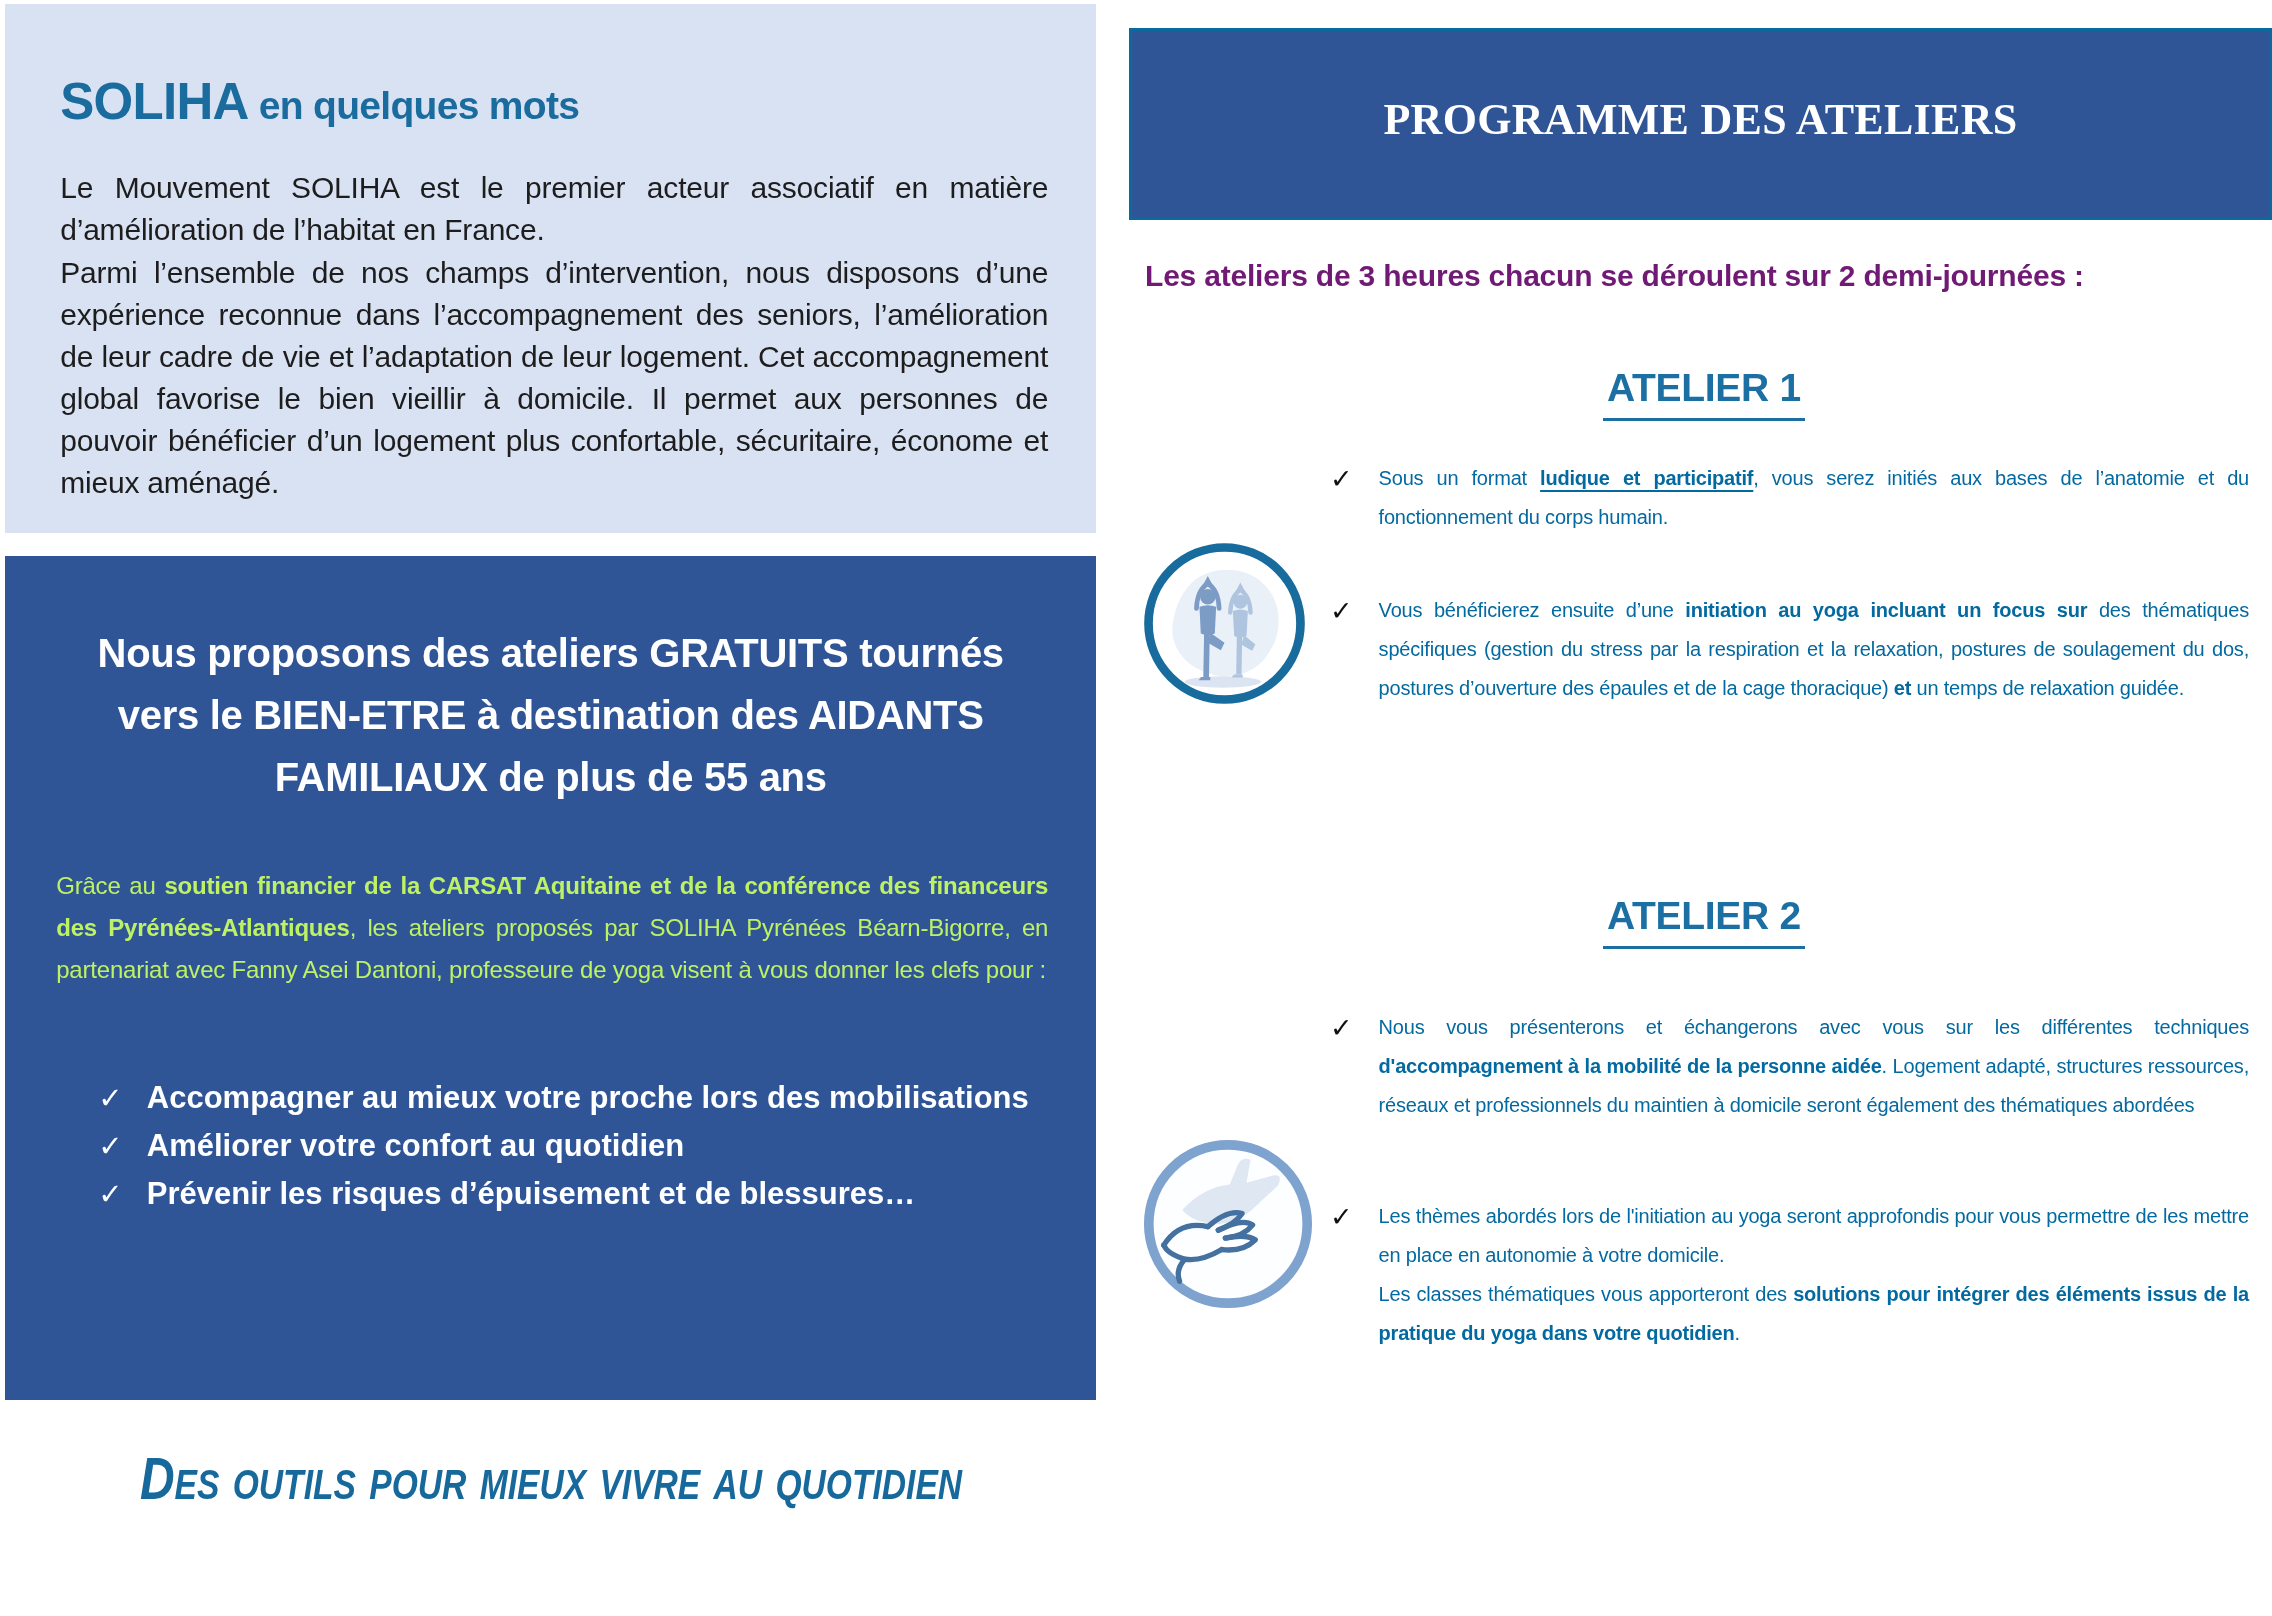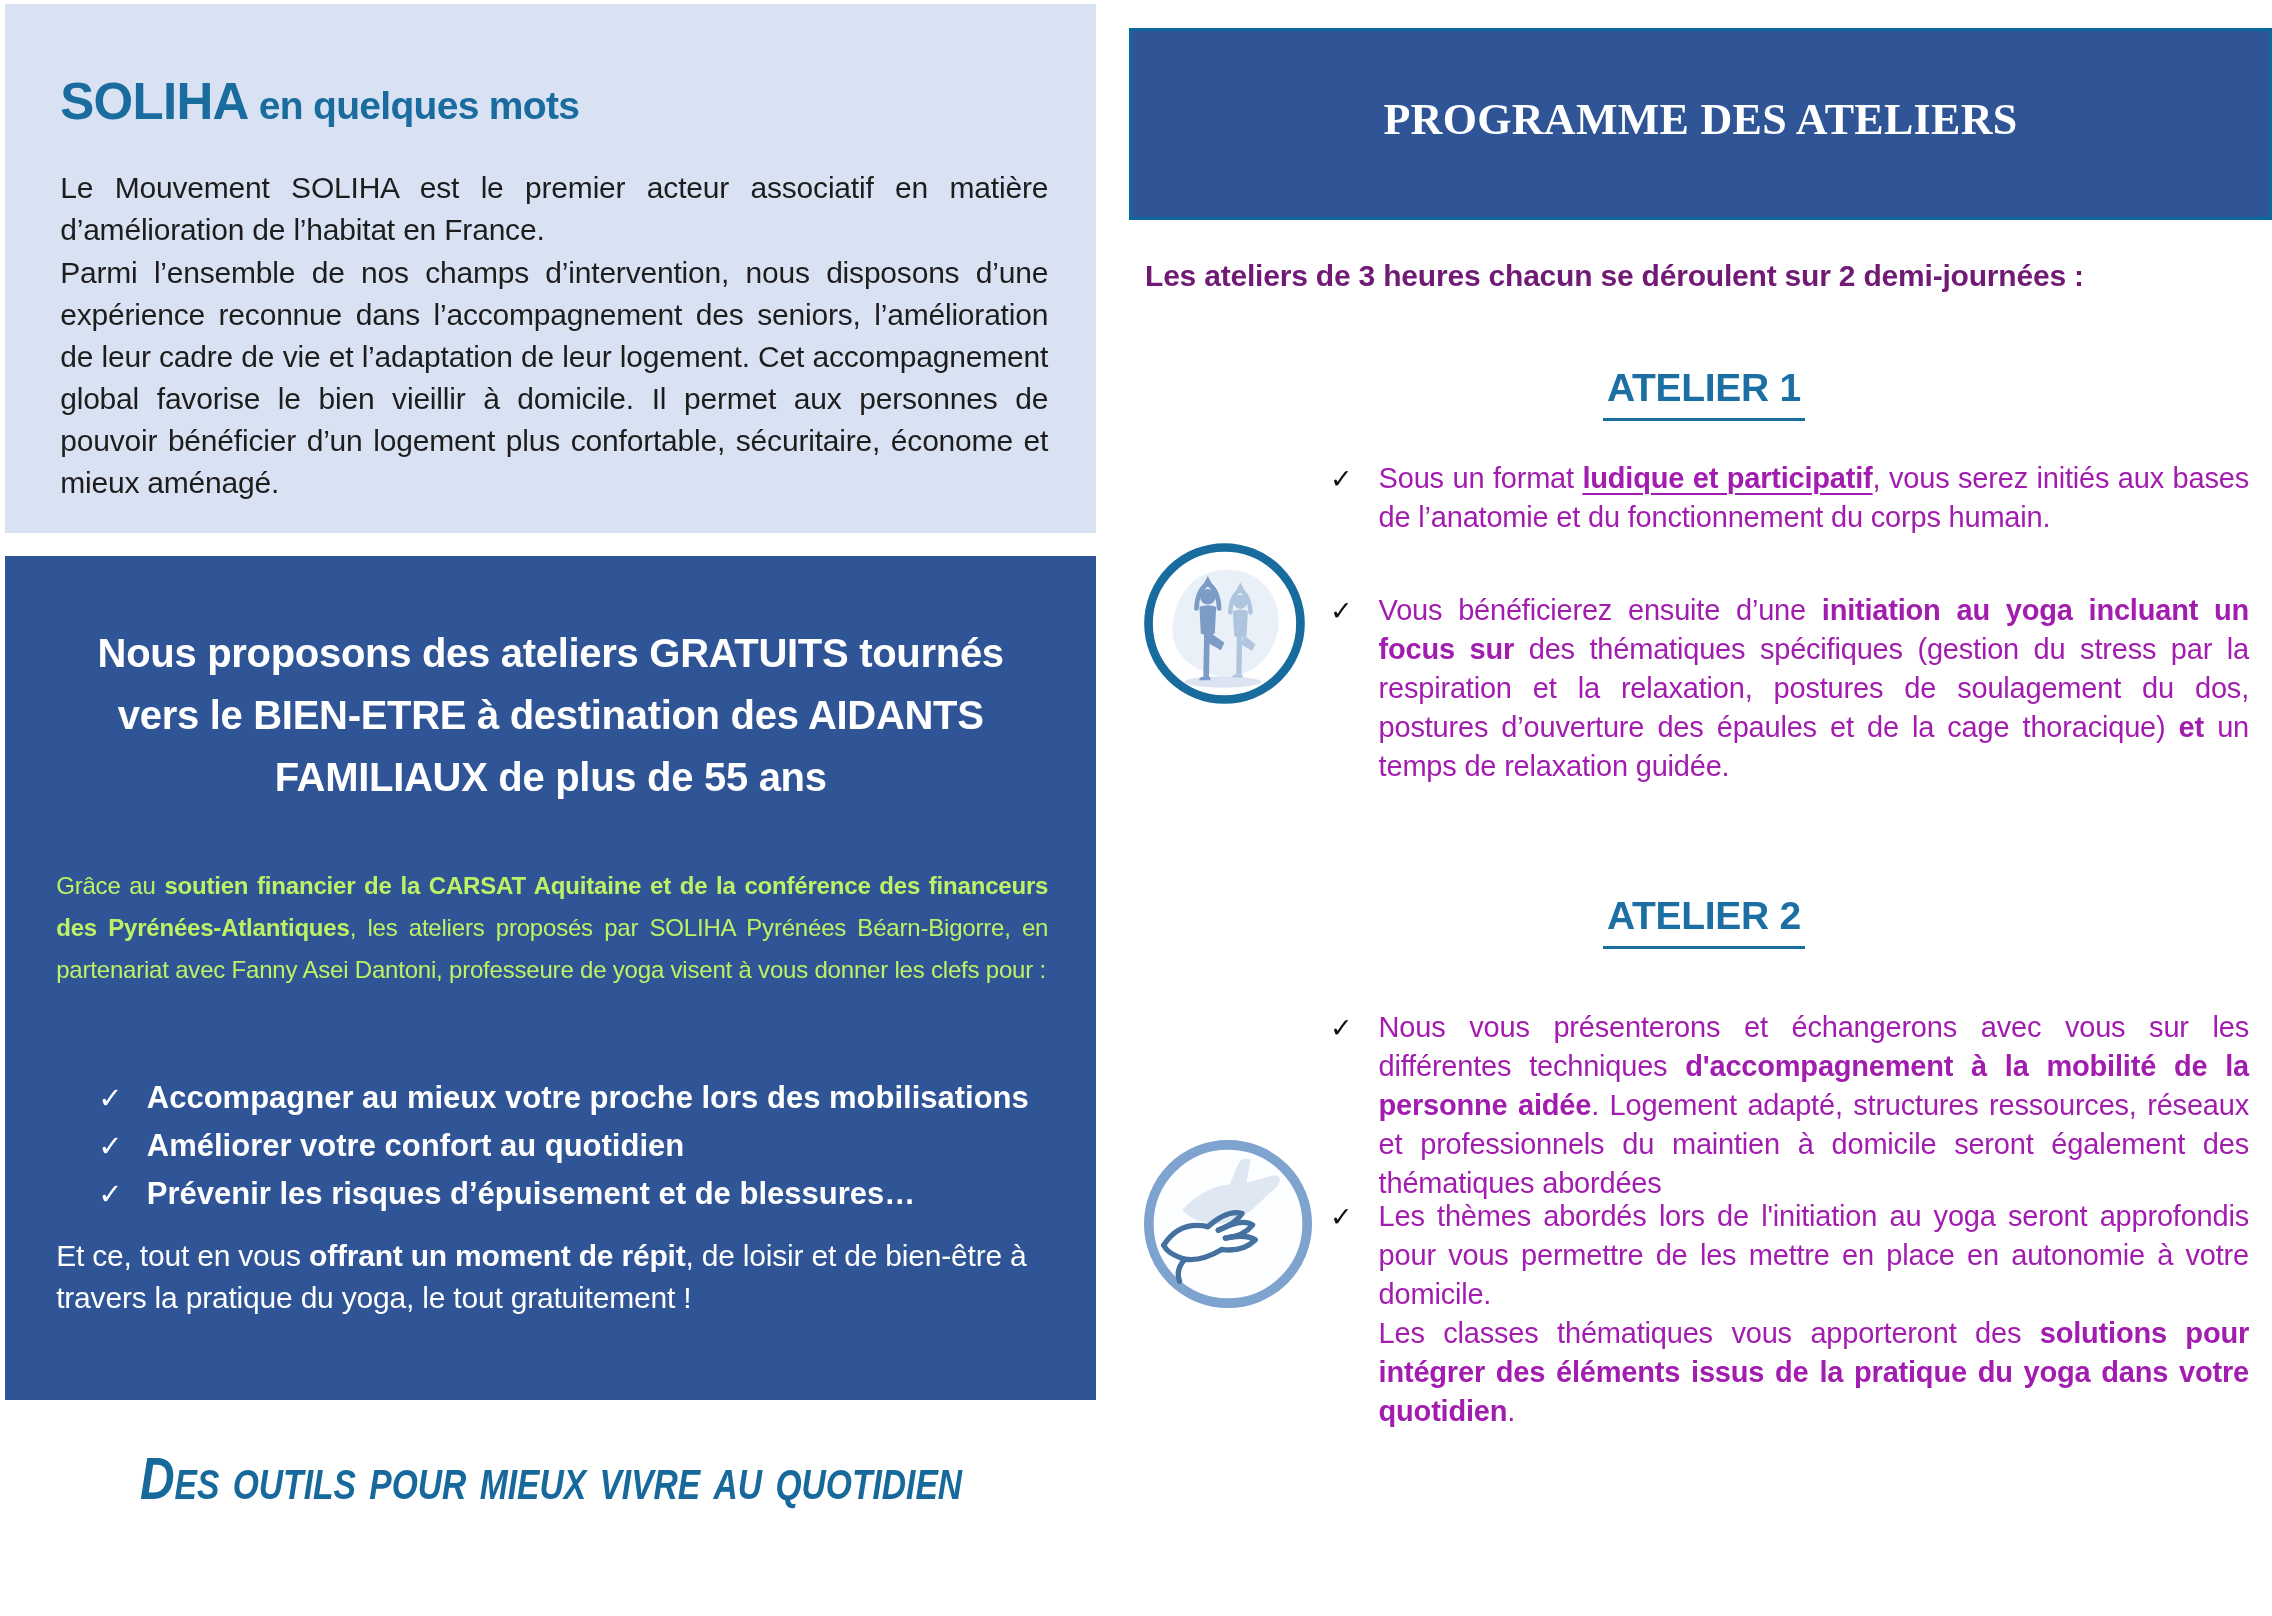--- a/index.html
+++ b/index.html
@@ -49,22 +49,22 @@
            color:#701a75;letter-spacing:-0.2px;}
 
   .atelier-title-row{left:1136px;width:1136px;text-align:center;}
   .atelier-title{display:inline-block;color:#1C6FA3;font-weight:700;font-size:39px;
            letter-spacing:-0.3px;border-bottom:3.9px solid #1C6FA3;padding:0 3.9px 7.8px 3.9px;}
   .atelier-1-title-row{top:366px;}
   .atelier-2-title-row{top:894px;}
 
   .bullet{left:1330px;width:919px;display:flex;gap:19.6px;align-items:flex-start;}
   .bullet .check-mark{color:#111;font-weight:600;font-size:27px;line-height:39px;}
-  .bullet .btext{flex:1;font-size:29px;line-height:39px;text-align:justify;
-           letter-spacing:-0.2px;color:#a21caf;}
+  .bullet .btext{flex:1;font-size:20px;line-height:39px;text-align:justify;
+           letter-spacing:-0.2px;color:#0369a1;}
   .bullet .btext .para{display:block;}
   .a1-b1{top:459px;}
   .a1-b2{top:591px;}
   .a2-b1{top:1008px;}
   .a2-b2{top:1197px;}
 
   .icon-circle{display:block;}
   .yoga-icon{left:1141px;top:540px;width:167px;height:167px;}
   .hands-icon{left:1140px;top:1136px;width:176px;height:176px;}
 </style>
@@ -95,21 +95,20 @@
       </div>
       <div class="check-item">
         <span class="check-mark">✓</span>
         <span class="label"><span class="rb">Améliorer votre confort au quotidien</span></span>
       </div>
       <div class="check-item">
         <span class="check-mark">✓</span>
         <span class="label"><span class="rb">Prévenir les risques d’épuisement</span><span> et de blessures…</span></span>
       </div>
     </div>
-    <div class="abs offer-closing"><span>Et ce, tout en vous </span><span class="rb">offrant un moment de répit</span><span>, de loisir et de bien-être à travers la pratique du yoga, le tout gratuitement !</span></div>
   </div>
 
   <div class="abs tagline">Des outils pour mieux vivre au quotidien</div>
 
   <div class="abs program-header-box">
     <div class="program-header-title">PROGRAMME DES ATELIERS</div>
   </div>
 
   <div class="abs workshops-intro">Les ateliers de 3 heures chacun se déroulent sur 2 demi-journées :</div>
 

